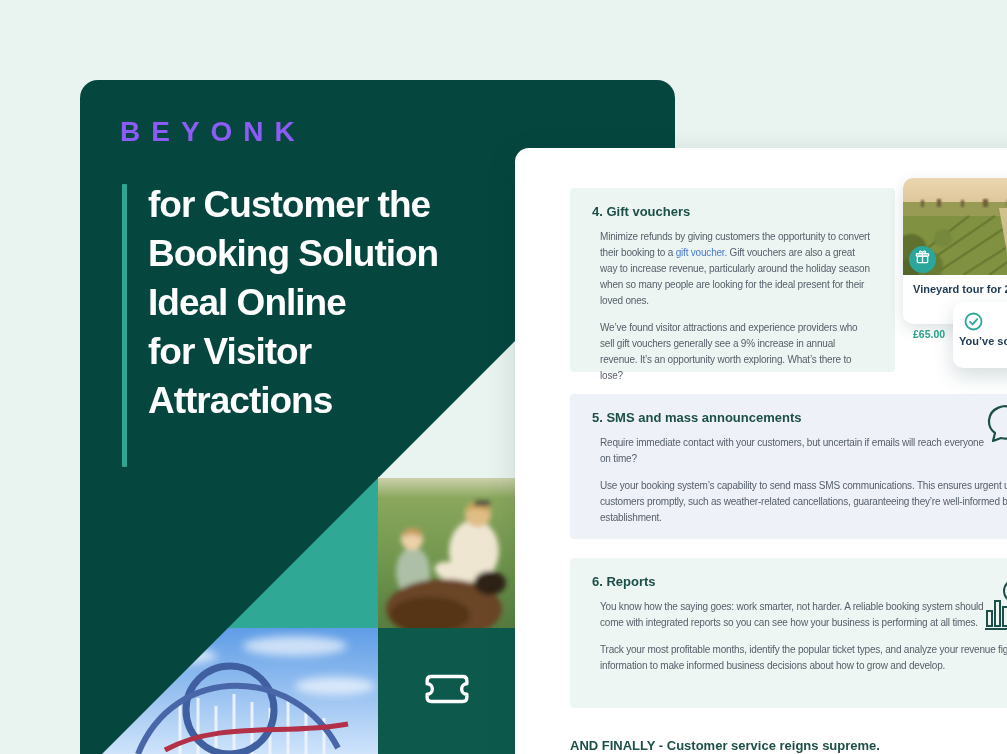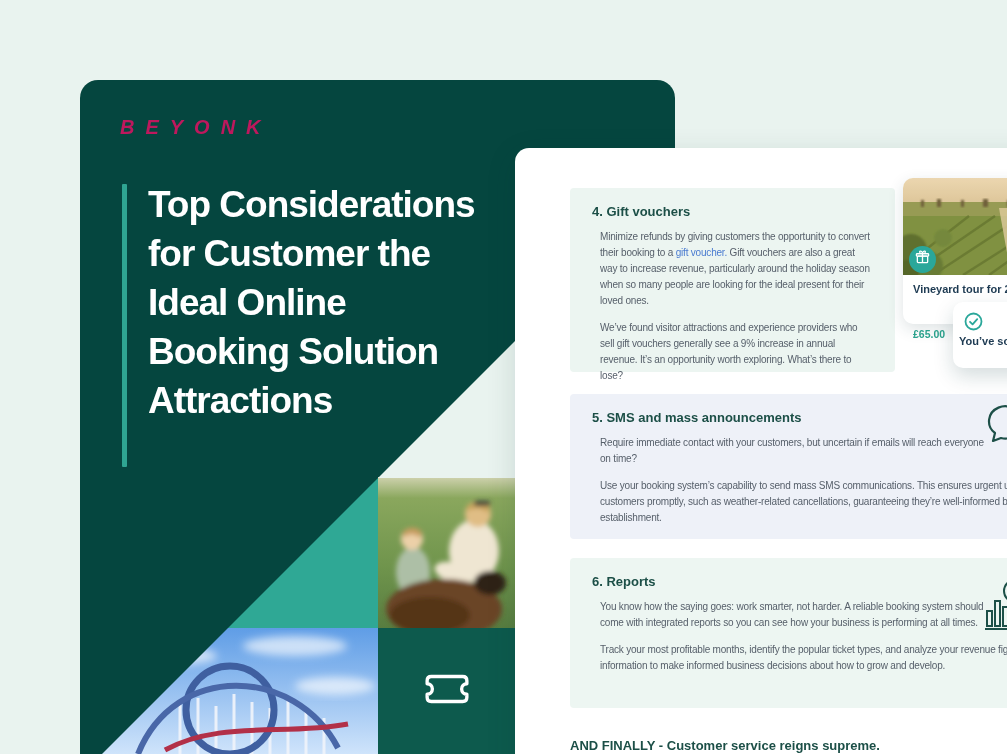--- a/index.html
+++ b/index.html
@@ -11,21 +11,21 @@
   }
   .abs{position:absolute;}
 
   
   .cover-card{
     left:80px;top:80px;width:595px;height:700px;
     background:#05463f;border-radius:18px;z-index:1;
   }
   .brand-logo{
     left:120px;top:116px;z-index:6;
-    color:#be185d;font-size:20px;font-weight:800;letter-spacing:11px;font-style:italic;
+    color:#8b5cf6;font-size:28px;font-weight:800;letter-spacing:11px;
   }
   .accent-bar{
     left:122px;top:184px;width:5px;height:283px;
     background:#2fa592;z-index:6;border-radius:1px;
   }
   .cover-title{
     left:148px;top:180px;width:370px;z-index:6;
     color:#ffffff;font-size:37px;line-height:49px;font-weight:700;letter-spacing:-1px;
   }
 
@@ -92,24 +92,24 @@
 </style>
 </head>
 <body>
 
 <div class="abs cover-card"></div>
 
 <div class="abs brand-logo">BEYONK</div>
 <div class="abs accent-bar"></div>
 
 <div class="abs cover-title">
-  <div>Top Considerations</div>
   <div>for Customer the</div>
+  <div>Booking Solution</div>
   <div>Ideal Online</div>
-  <div>Booking Solution</div>
+  <div>for Visitor</div>
   <div>Attractions</div>
 </div>
 
 <div class="abs teal-triangle"></div>
 
 <div class="abs photo-farm">
   <svg width="137" height="151" viewBox="0 0 137 151">
     <defs>
       <linearGradient id="grass" x1="0" y1="0" x2="0" y2="1">
         <stop offset="0" stop-color="#cfd2ae"></stop>

